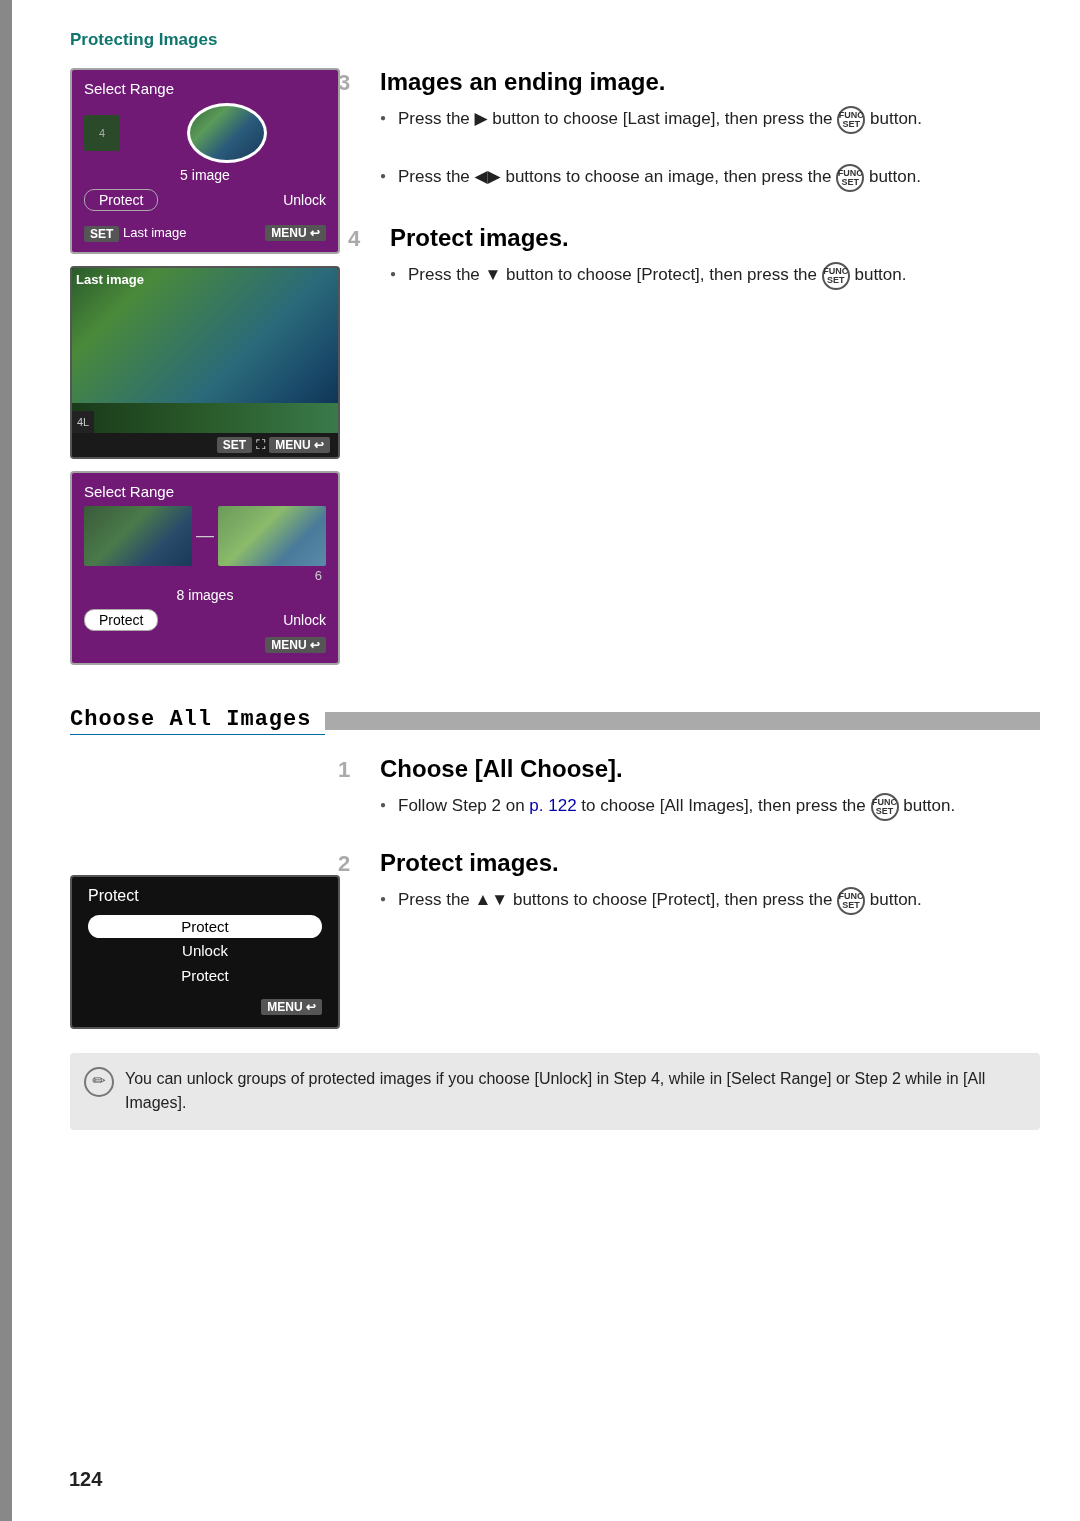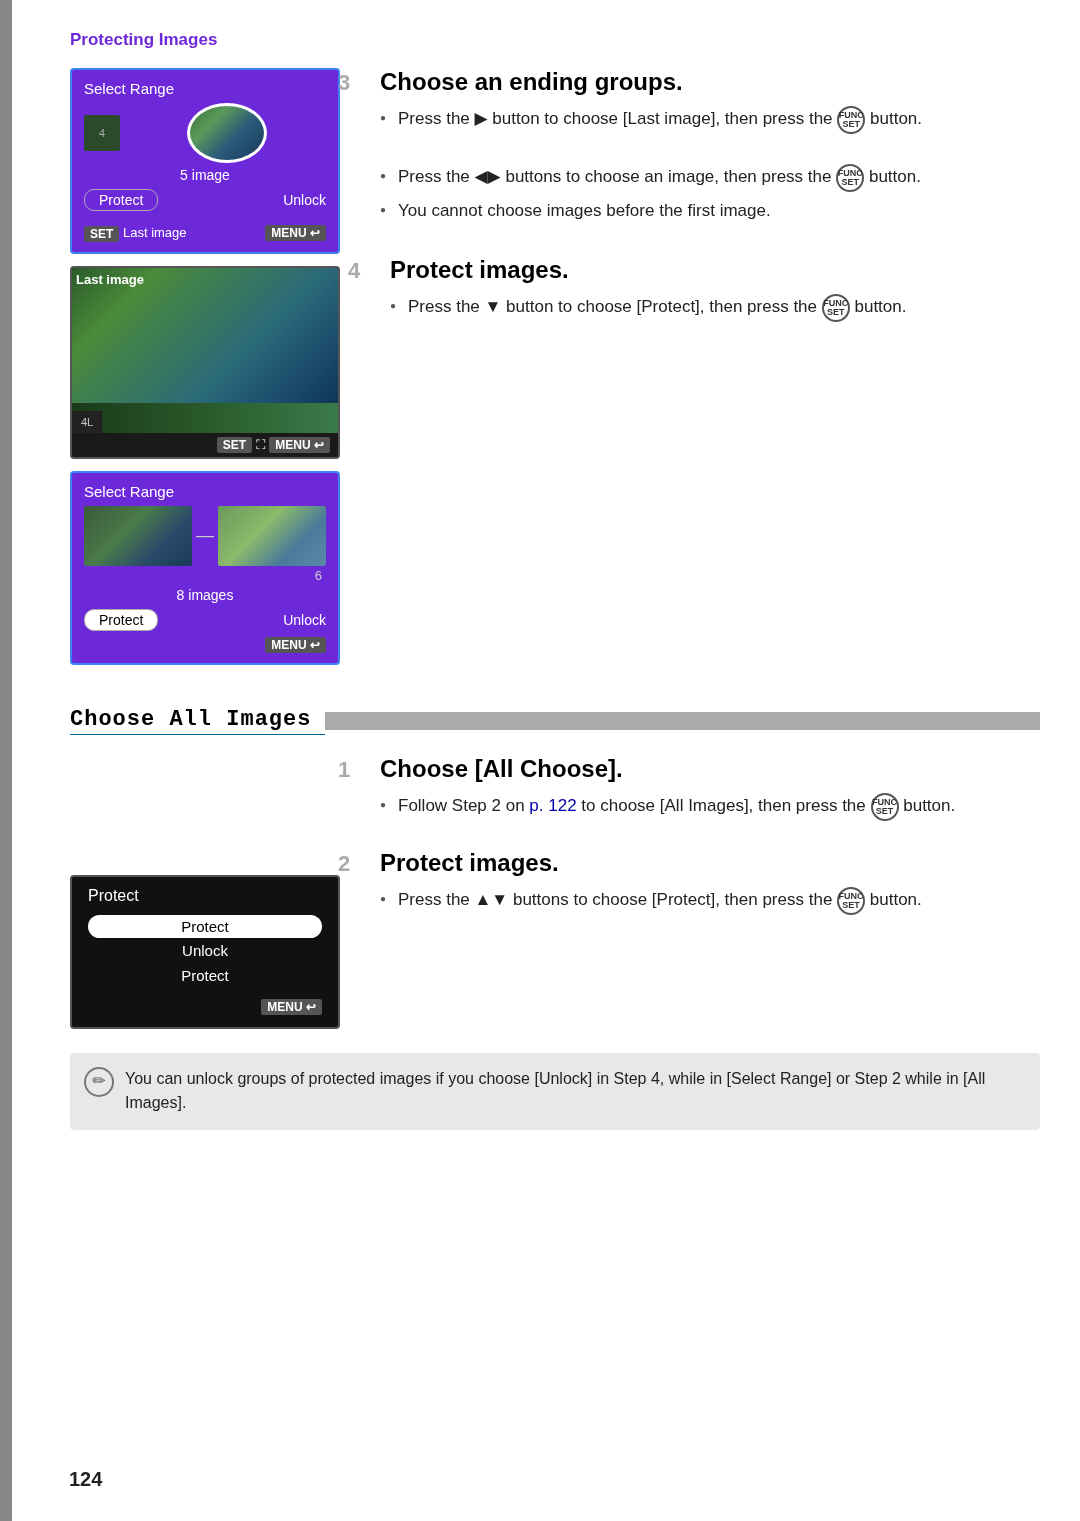--- a/index.html
+++ b/index.html
@@ -24,21 +24,21 @@
     .page-content {
       margin-left: 30px;
       padding: 30px 40px 40px 40px;
     }
 
     
     .section-header {
       font-weight: bold;
       font-size: 17px;
       margin-bottom: 18px;
-      color: #6d28d9;
+      color: #0f766e;
     }
 
     
     .two-col {
       display: flex;
       gap: 30px;
       margin-bottom: 10px;
     }
 
     .left-col {
@@ -46,22 +46,22 @@
       flex-shrink: 0;
     }
 
     .right-col {
       flex: 1;
       padding-top: 0;
     }
 
     
     .cam-screen {
-      background: #6d28d9;
-      border: 2px solid #3b82f6;
+      background: #701a75;
+      border: 2px solid #a3a3a3;
       border-radius: 4px;
       padding: 10px 12px;
       color: #fff;
       font-size: 15px;
       margin-bottom: 12px;
       position: relative;
       min-height: 130px;
     }
 
     .cam-screen .title-bar {
@@ -363,21 +363,21 @@
           <span style="color:#fff; font-size:13px;"><span class="badge">SET</span> <span>Last image</span></span>
           <span class="badge"><span>MENU</span> ↩</span>
         </div>
       </div>
 
       <div class="cam-screen-large">
         <div class="img-area">
           <span class="label-top-left">Last image</span>
 
           <div style="position:absolute; bottom:0; left:0; right:0; height:30px; background:linear-gradient(to right,#1a3a1a,#2a5a2a,#3a7a4a);"></div>
-          <div style="position:absolute; bottom:0; left:0; width:30px; height:22px; background:#222; color:#ccc; font-size:11px; display:flex;align-items:center;justify-content:center;">4L</div>
+          <div style="position:absolute; bottom:0; left:0; width:22px; height:22px; background:#222; color:#ccc; font-size:11px; display:flex;align-items:center;justify-content:center;">4L</div>
         </div>
         <div class="bottom-bar">
           <span class="badge">SET</span>
           <span style="color:#fff; font-size:13px;">⛶</span>
           <span class="badge"><span>MENU</span> ↩</span>
         </div>
       </div>
 
       <div class="cam-screen">
         <div class="title-bar">Select Range</div>
@@ -397,33 +397,32 @@
         </div>
       </div>
 
     </div>
 
     <div class="right-col">
 
       <div class="numbered-step">
         <span class="num-label">3</span>
         <div class="step-wrapper">
-          <div class="step-title">Choose an ending groups.</div>
+          <div class="step-title">Images an ending image.</div>
           <ul class="step-body">
             <li>Press the <span class="arrow-right">▶</span> button to choose [Last image], then press the <span class="func-btn">
                   <span style="font-size:9px; line-height:1;">FUNC<br>SET</span>
                 </span> button.</li>
           </ul>
 
           <div style="margin-top: 30px;">
             <ul class="step-body">
               <li>Press the <span class="arrow-left">◀▶</span> buttons to choose an image, then press the <span class="func-btn">
                     <span style="font-size:9px; line-height:1;">FUNC<br>SET</span>
                   </span> button.</li>
-              <li>You cannot choose images before the first image.</li>
             </ul>
           </div>
 
           <div style="margin-top: 32px;">
             <div class="numbered-step">
               <span class="num-label" style="left:-32px;">4</span>
               <div class="step-wrapper">
                 <div class="step-title">Protect images.</div>
                 <ul class="step-body">
                   <li>Press the <span class="arrow-down">▼</span> button to choose [Protect], then press the <span class="func-btn">

